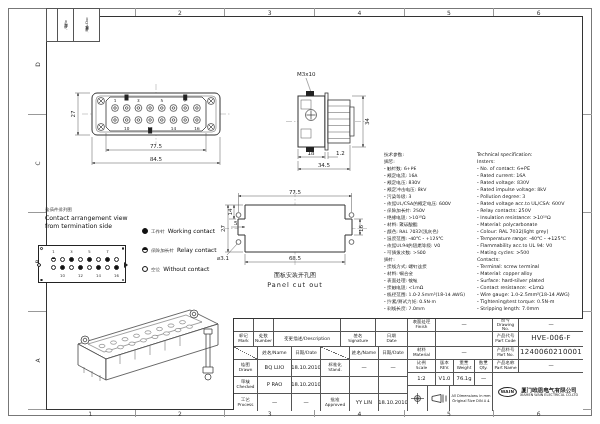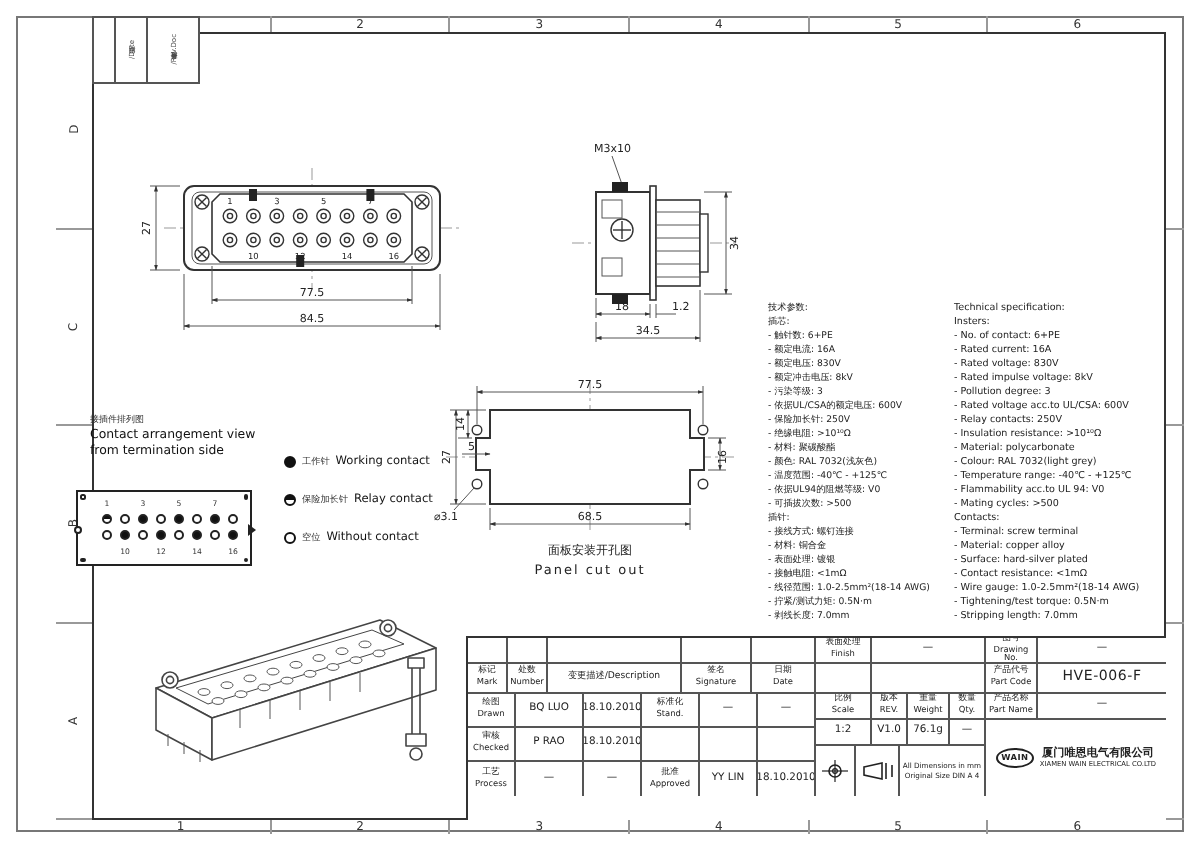--- a/index.html
+++ b/index.html
@@ -510,20 +510,38 @@
         </div>
       <div class="tcell" style="width:28px;border-bottom:none;"></div>
       <div class="tcell" style="width:57px;border-bottom:none;"></div>
       <div class="tcell" style="width:26px;">
           <span class="cnl">产品代号</span>
           <span class="enl">Part Code</span>
         </div>
       <div class="tcell big-val" style="width:64px;border-right:none;">HVE-006-F</div>
     </div>
 
+    <div class="tb-row" style="height:13px;">
+      <div class="tcell diag" style="width:24px;"></div>
+      <div class="tcell" style="width:34px;">姓名/Name</div>
+      <div class="tcell" style="width:29px;">日期/Date</div>
+      <div class="tcell diag" style="width:29px;"></div>
+      <div class="tcell" style="width:29px;">姓名/Name</div>
+      <div class="tcell" style="width:29px;">日期/Date</div>
+      <div class="tcell" style="width:28px;">
+          <span class="cnl">材料</span>
+          <span class="enl">Material</span>
+        </div>
+      <div class="tcell val" style="width:57px;">—</div>
+      <div class="tcell" style="width:26px;">
+          <span class="cnl">产品料号</span>
+          <span class="enl">Part No.</span>
+        </div>
+      <div class="tcell big-val" style="width:64px;border-right:none;">1240060210001</div>
+    </div>
 
     <div style="display:flex;">
       <div style="width:174px;">
           <div class="tb-row" style="height:17px;">
           <div class="tcell" style="width:24px;">
               <span class="cnl">绘图</span>
               <span class="enl">Drawn</span>
             </div>
           <div class="tcell val" style="width:34px;">BQ LUO</div>
           <div class="tcell val" style="width:29px;">18.10.2010</div>

